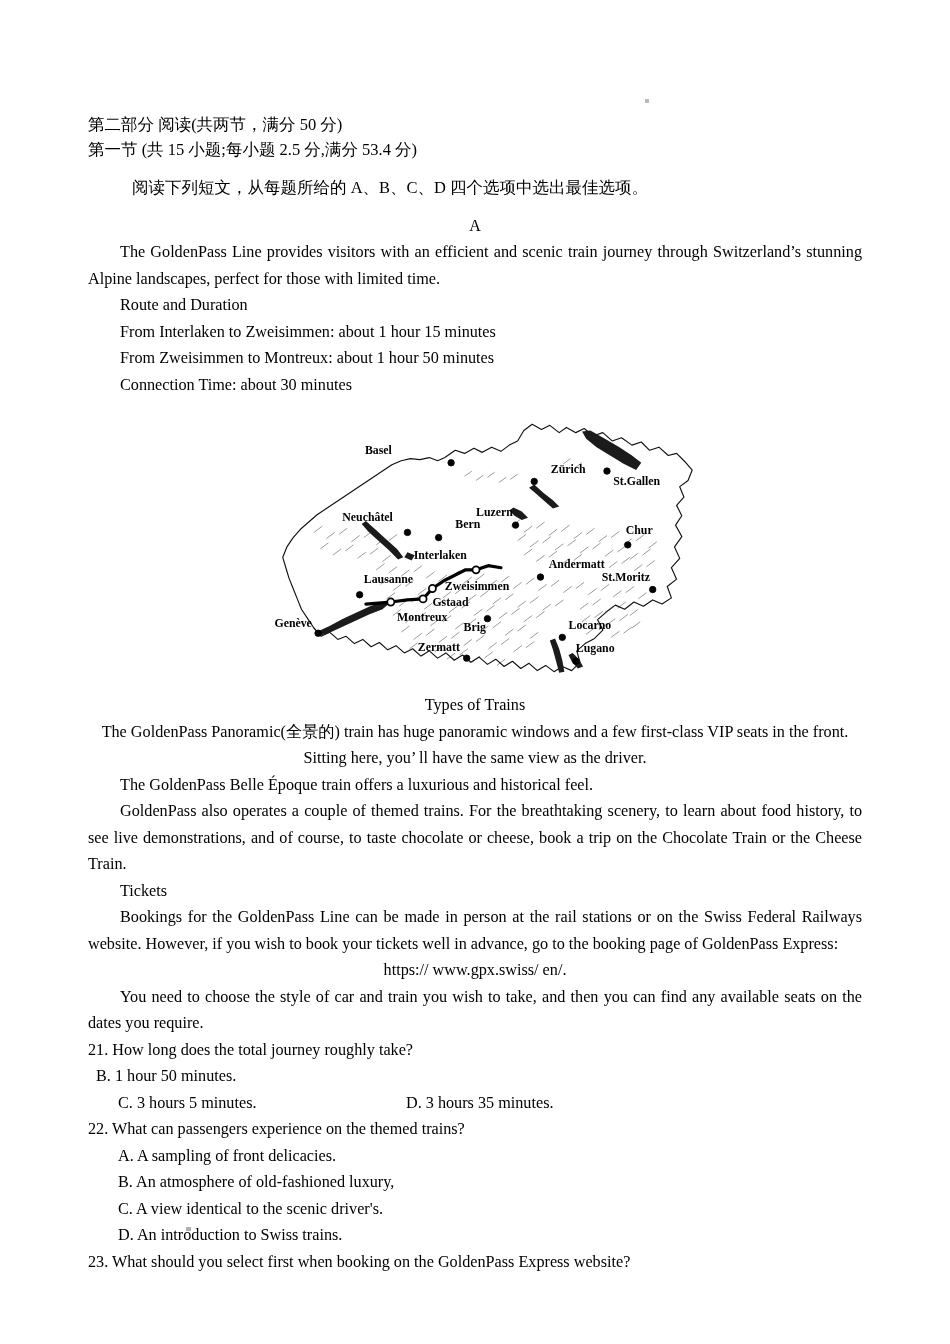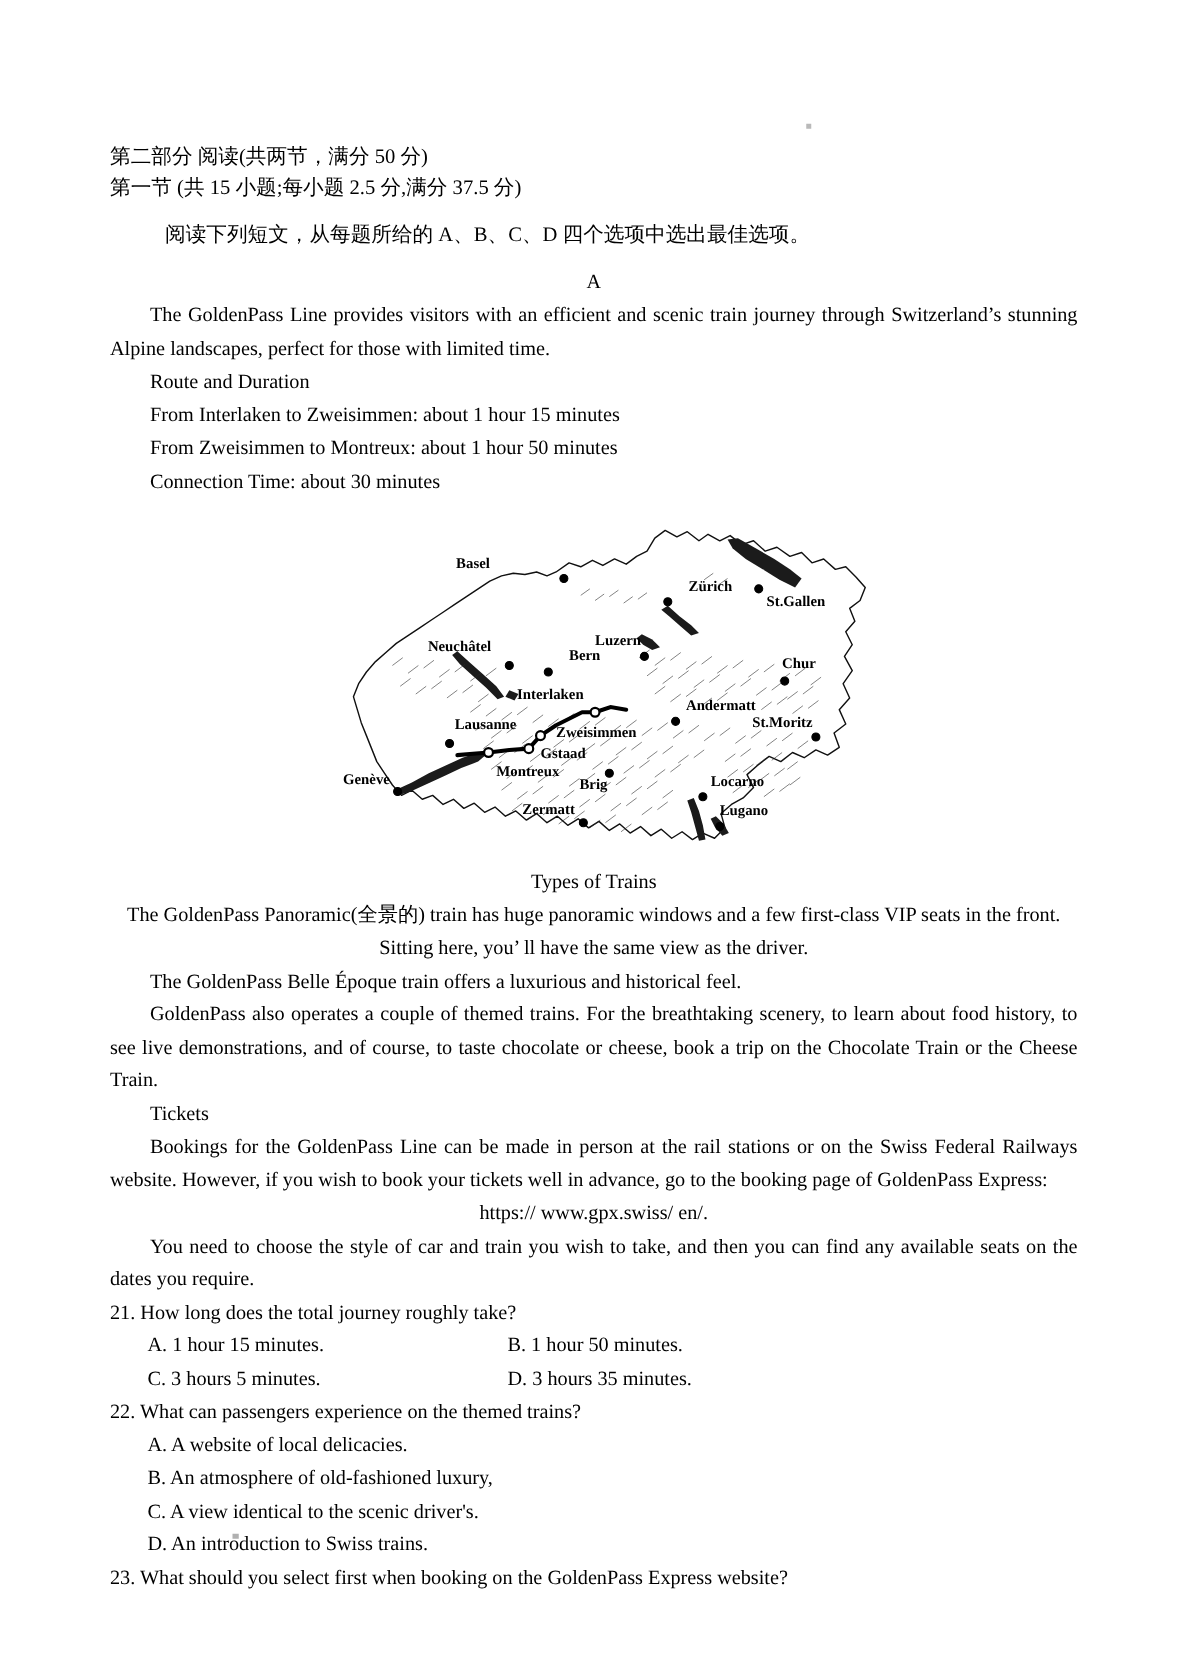--- a/index.html
+++ b/index.html
@@ -128,21 +128,21 @@
 <body>
 
 <div class="page">
 
   <div class="speck-top"></div>
   <div class="speck-bottom"></div>
 
   <div class="content">
 
     <p class="cn-line">第二部分 阅读(共两节，满分 50 分)</p>
-    <p class="cn-line">第一节 (共 15 小题;每小题 2.5 分,满分 37.5 分)</p>
+    <p class="cn-line">第一节 (共 15 小题;每小题 2.5 分,满分 53.4 分)</p>
     <p class="cn-indent">阅读下列短文，从每题所给的 A、B、C、D 四个选项中选出最佳选项。</p>
     <p class="center-mark">A</p>
 
     <p class="body-just">The GoldenPass Line provides visitors with an efficient and scenic train journey through Switzerland’s stunning Alpine landscapes, perfect for those with limited time.</p>
 
     <p class="plain">Route and Duration</p>
     <p class="plain">From Interlaken to Zweisimmen: about 1 hour 15 minutes</p>
     <p class="plain">From Zweisimmen to Montreux: about 1 hour 50 minutes</p>
     <p class="plain">Connection Time: about 30 minutes</p>
 
@@ -289,30 +289,29 @@
     <p class="body-just">GoldenPass also operates a couple of themed trains. For the breathtaking scenery, to learn about food history, to see live demonstrations, and of course, to taste chocolate or cheese, book a trip on the Chocolate Train or the Cheese Train.</p>
 
     <p class="plain">Tickets</p>
     <p class="body-just">Bookings for the GoldenPass Line can be made in person at the rail stations or on the Swiss Federal Railways website. However, if you wish to book your tickets well in advance, go to the booking page of GoldenPass Express:</p>
     <p class="fullwidth">https:// www.gpx.swiss/ en/.</p>
 
     <p class="body-just">You need to choose the style of car and train you wish to take, and then you can find any available seats on the dates you require.</p>
 
     <p class="qline">21. How long does the total journey roughly take?</p>
     <div class="opt-row">
-      <span class="opt-col-a">A. 1 hour 15 minutes.</span>
       <span class="opt-col-b">B. 1 hour 50 minutes.</span>
     </div>
     <div class="opt-row">
       <span class="opt-col-a">C. 3 hours 5 minutes.</span>
       <span class="opt-col-b">D. 3 hours 35 minutes.</span>
     </div>
 
     <p class="qline">22. What can passengers experience on the themed trains?</p>
-    <div class="opt-single">A. A website of local delicacies.</div>
+    <div class="opt-single">A. A sampling of front delicacies.</div>
     <div class="opt-single">B. An atmosphere of old-fashioned luxury,</div>
     <div class="opt-single">C. A view identical to the scenic driver's.</div>
     <div class="opt-single">D. An introduction to Swiss trains.</div>
 
     <p class="qline">23. What should you select first when booking on the GoldenPass Express website?</p>
 
   </div>
 </div>
 
 </body></html>

